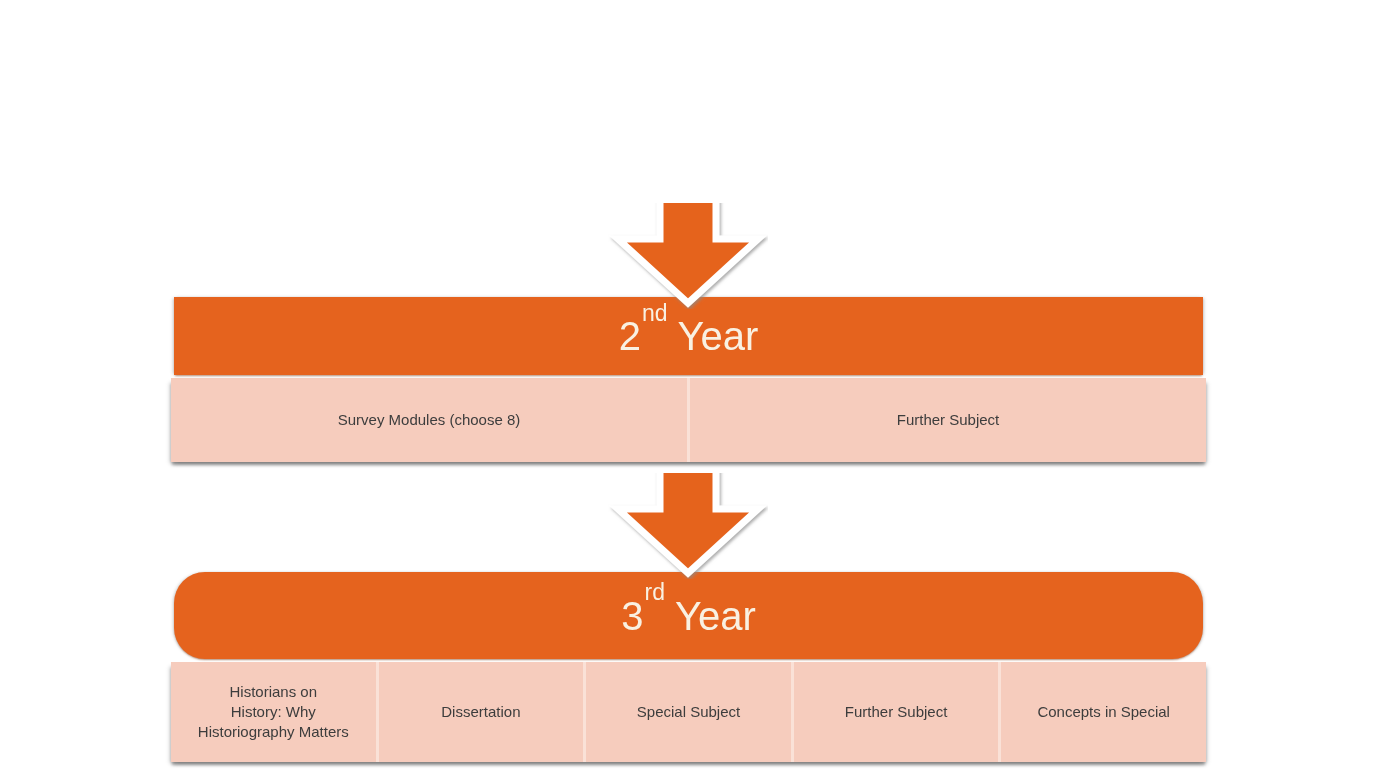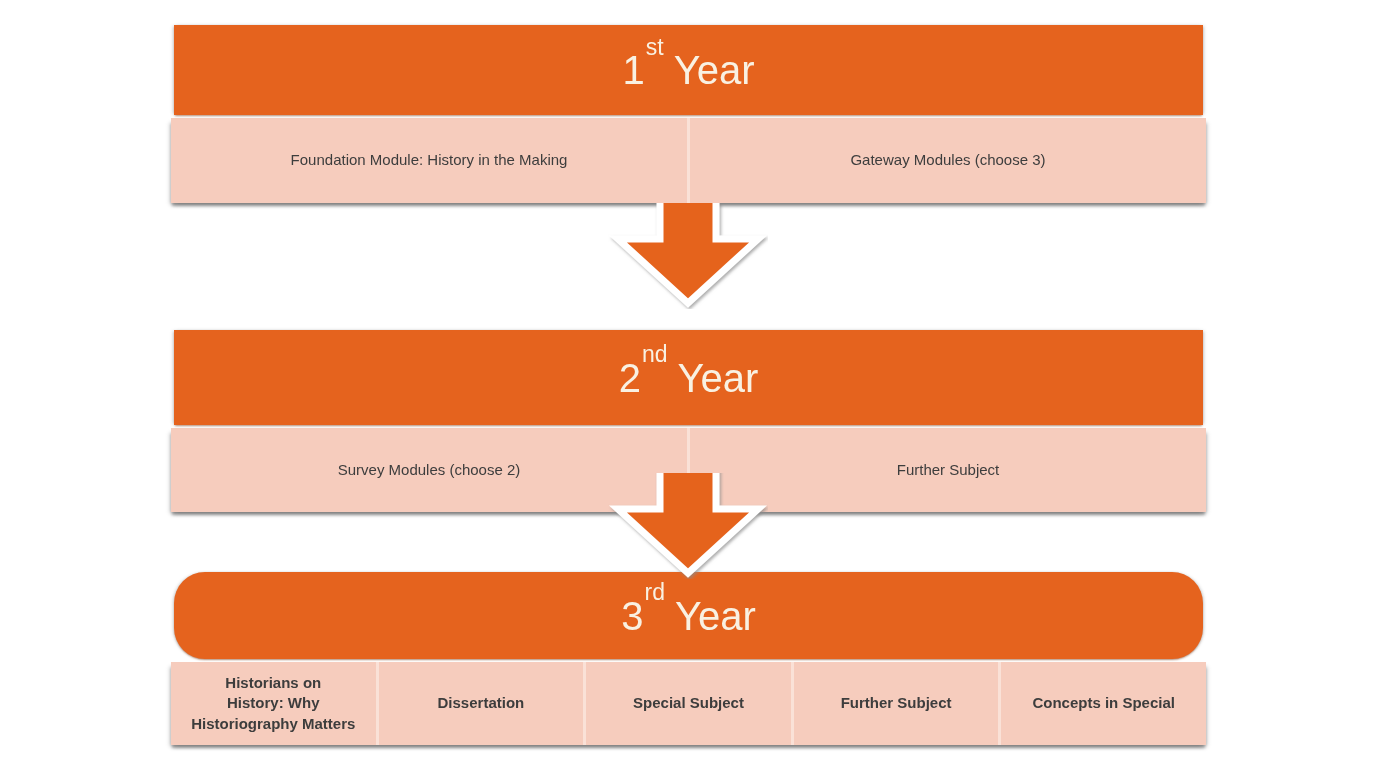--- a/index.html
+++ b/index.html
@@ -39,21 +39,21 @@
     margin: 0 3px;
     display: flex;
     align-items: center;
     justify-content: center;
     position: relative;
     box-shadow: 0 2px 2px -1px rgba(140, 70, 30, 0.55),
                 2px 0 3px -1px rgba(140, 140, 140, 0.45),
                 -2px 0 3px -1px rgba(140, 140, 140, 0.45);
   }
   .b1 .year-header { height: 90px; }
-  .b2 .year-header { height: 95px; margin-top: 33px; }
+  .b2 .year-header { height: 78px; }
   .b3 .year-header { height: 87px; border-radius: 31px; }
 
   .year-title {
     color: var(--header-text);
     font-size: 40px;
     font-weight: normal;
     line-height: 1;
     white-space: nowrap;
   }
   .yr-sup {
@@ -69,21 +69,21 @@
     display: flex;
     gap: 3px;
     background: var(--divider);
     margin-top: 3px;
     box-shadow: 0 4px 3px -1px rgba(85, 85, 85, 0.55),
                 3px 3px 4px -2px rgba(120, 120, 120, 0.45),
                 -3px 3px 4px -2px rgba(120, 120, 120, 0.45);
   }
   .b1 .cells-row { height: 85px; }
   .b2 .cells-row { height: 84px; }
-  .b3 .cells-row { height: 83px; font-weight: bold; }
+  .b3 .cells-row { height: 100px; }
 
   .cell {
     flex: 1 1 0;
     background: var(--cell-bg);
     color: var(--cell-text);
     font-size: 15px;
     display: flex;
     align-items: center;
     justify-content: center;
     text-align: center;
@@ -112,40 +112,31 @@
 <div class="canvas">
 
   <svg width="0" height="0" style="position:absolute" aria-hidden="true">
     <defs>
       <filter id="arrowShadow" x="-25%" y="-25%" width="150%" height="150%">
         <feDropShadow dx="1.5" dy="2" stdDeviation="1.5" flood-color="#8a8a8a" flood-opacity="0.7"></feDropShadow>
       </filter>
     </defs>
   </svg>
 
-  <section class="year-block b1">
-    <header class="year-header">
-      <h1 class="year-title"><span class="yr-num">1</span><sup class="yr-sup">st</sup><span class="yr-label">Year</span></h1>
-    </header>
-    <div class="cells-row">
-      <div class="cell">Foundation Module: History in the Making</div>
-      <div class="cell">Gateway Modules (choose 3)</div>
-    </div>
-  </section>
 
   <svg class="arrow a1" width="160" height="106" viewBox="0 0 160 106">
     <polygon points="52,-10 52,36 10,36 80,100 150,36 108,36 108,-10" filter="url(#arrowShadow)"></polygon>
   </svg>
 
   <section class="year-block b2">
     <header class="year-header">
       <h1 class="year-title"><span class="yr-num">2</span><sup class="yr-sup">nd</sup><span class="yr-label">Year</span></h1>
     </header>
     <div class="cells-row">
-      <div class="cell">Survey Modules (choose 2)</div>
+      <div class="cell">Survey Modules (choose 8)</div>
       <div class="cell">Further Subject</div>
     </div>
   </section>
 
   <svg class="arrow a2" width="160" height="106" viewBox="0 0 160 106">
     <polygon points="52,-10 52,36 10,36 80,100 150,36 108,36 108,-10" filter="url(#arrowShadow)"></polygon>
   </svg>
 
   <section class="year-block b3">
     <header class="year-header">

